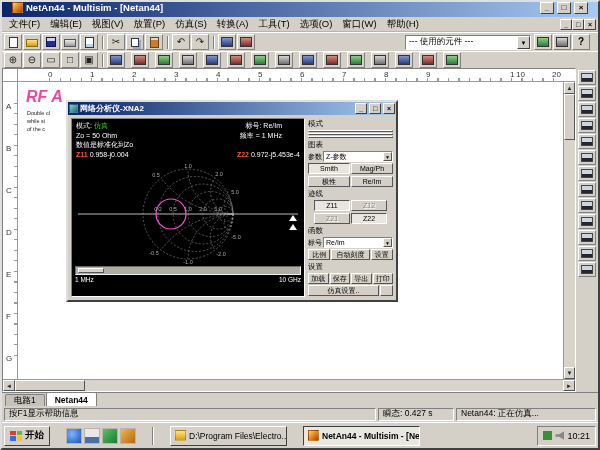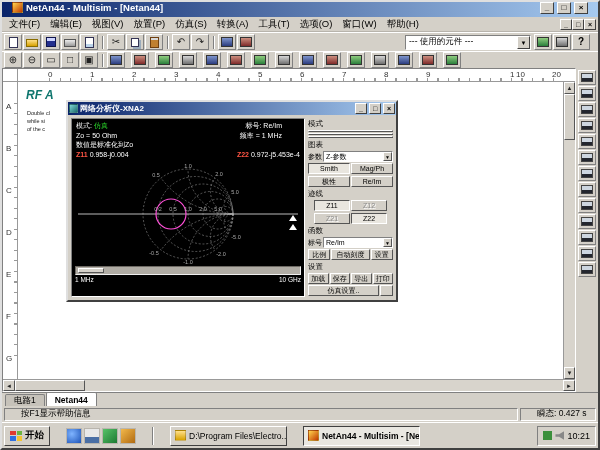--- a/index.html
+++ b/index.html
@@ -61,21 +61,21 @@
 .vtrack{flex:1;position:relative}
 .vthumb{position:absolute;top:0;left:0;right:0;height:46px;background:#d4d0c8;border:1px solid;border-color:#fff #555 #555 #fff}
 .hscrollrow{height:12px;flex:none;display:flex;border-top:1px solid #999;background:#d8d4cc}
 .htrack{flex:1;position:relative}
 .hthumb{position:absolute;left:0;top:0;bottom:0;width:70px;background:#d4d0c8;border:1px solid;border-color:#fff #555 #555 #fff}
 .harr{width:12px;height:100%;flex:none;background:#d4d0c8;border:1px solid;border-color:#fff #555 #555 #fff;font-size:6px;line-height:10px;text-align:center;color:#222}
 .rtools{width:22px;flex:none;display:flex;flex-direction:column;align-items:center;padding-top:2px;gap:1px;background:#d4d0c8}
 .inst{width:18px;height:15px;background:#d4d0c8;border:1px solid;border-color:#fff #808080 #808080 #fff;display:flex;align-items:center;justify-content:center}
 .iscr{width:12px;height:9px;border:1px solid #444;background:linear-gradient(#cdd6e0 55%,#23262e 55%)}
 
-.heading{position:absolute;left:8px;top:6px;font-size:12px;font-weight:bold;font-style:italic;color:#0f766e;white-space:nowrap}
+.heading{position:absolute;left:8px;top:6px;font-size:16px;font-weight:bold;font-style:italic;color:#ec4899;white-space:nowrap}
 .notes{position:absolute;left:9px;top:27px;font-size:5.5px;line-height:8px;color:#222;white-space:nowrap}
 
 .xna{position:absolute;left:48px;top:18px;width:332px;height:202px;background:#d4d0c8;
  border:2px solid;border-color:#dfdfdf #404040 #404040 #dfdfdf;display:flex;flex-direction:column}
 .xna-tb{height:13px;background:linear-gradient(90deg,#0a246a,#a6caf0);display:flex;align-items:center;gap:2px;padding:0 1px;flex:none}
 .xna-ico{width:9px;height:9px;background:linear-gradient(135deg,#7fd4d4,#1b6e6e);border:1px solid #00000044;flex:none}
 .xna-title{color:#fff;font-weight:bold;font-size:8px;flex:1;white-space:nowrap;overflow:hidden}
 .xna-body{flex:1;display:flex;padding:3px;gap:3px;min-height:0}
 .xna-scr{width:234px;flex:none;background:#000;border:1px solid;border-color:#808080 #fff #fff #808080;display:flex;flex-direction:column;color:#fff}
 .info{font-size:7px;line-height:9.5px;padding:2px 4px;white-space:nowrap}
@@ -98,21 +98,21 @@
 .fngrid{display:grid;grid-template-columns:1fr 1.7fr 1fr;gap:1px}
 .g4{display:grid;grid-template-columns:1fr 1fr 1fr 1fr;gap:1px}
 .sel{height:11px;background:#fff;border:1px solid;border-color:#808080 #fff #fff #808080;display:flex;align-items:center;padding-left:2px;flex:1;font-size:7px;min-width:0}
 .sel .ar{margin-left:auto;width:9px;height:9px;background:#d4d0c8;border:1px solid;border-color:#fff #555 #555 #fff;font-size:5px;line-height:8px;text-align:center;flex:none}
 .xsm{width:13px;flex:none}
 
 .tabsrow{height:14px;flex:none;display:flex;align-items:flex-end;padding-left:3px;background:#d4d0c8;border-top:1px solid #808080}
 .tab{height:12px;padding:0 8px;font-size:8.5px;display:flex;align-items:center;border:1px solid #808080;border-bottom:none;background:#c6c2ba;margin-right:1px;border-radius:2px 2px 0 0;white-space:nowrap}
 .tab.active{background:#fff;font-weight:bold;height:14px}
 .statusbar{height:16px;flex:none;display:flex;gap:2px;padding:1px 2px;align-items:center}
-.spnl{height:13px;border:1px solid;border-color:#808080 #fff #fff #808080;font-size:8.5px;display:flex;align-items:center;padding:0 16px;white-space:nowrap;overflow:hidden}
+.spnl{height:13px;border:1px solid;border-color:#808080 #fff #fff #808080;font-size:8.5px;display:flex;align-items:center;padding:0 4px;white-space:nowrap;overflow:hidden}
 .sp1{flex:1}.sp2{width:76px;flex:none}.sp3{width:140px;flex:none}
 .taskbar{height:26px;flex:none;border-top:1px solid #fff;display:flex;align-items:center;padding:0 2px;gap:16px;background:#d4d0c8}
 .start{height:20px;background:#d4d0c8;border:1px solid;border-color:#fff #404040 #404040 #fff;display:flex;align-items:center;gap:3px;padding:0 5px;font-weight:bold;font-size:9.5px;flex:none}
 .flag{width:12px;height:10px;display:grid;grid-template-columns:1fr 1fr;grid-template-rows:1fr 1fr;gap:1px}
 .flag div{border:0}
 .f1{background:#e03a2f}.f2{background:#6cb33f}.f3{background:#2f6fe0}.f4{background:#f4c430}
 .ql{display:flex;gap:2px;flex:none}
 .qli{width:16px;height:16px;border:1px solid #b9b5ad;flex:none}
 .q1{background:radial-gradient(circle at 35% 35%,#7fb4ff,#1c53b8)}
 .q2{background:linear-gradient(#e8e8e8 55%,#4a6fa5 55%)}
@@ -518,20 +518,21 @@
   </div>
 
   <div class="tabsrow">
     <div class="tab">电路1</div>
     <div class="tab active">Netan44</div>
   </div>
 
   <div class="statusbar">
     <div class="spnl sp1">按F1显示帮助信息</div>
     <div class="spnl sp2">瞬态: 0.427 s</div>
+    <div class="spnl sp3">Netan44: 正在仿真...</div>
   </div>
 
   <div class="taskbar">
     <div class="start">
       <div class="flag">
         <div class="f1"></div>
           <div class="f2"></div>
           <div class="f3"></div>
           <div class="f4"></div>
       </div>

